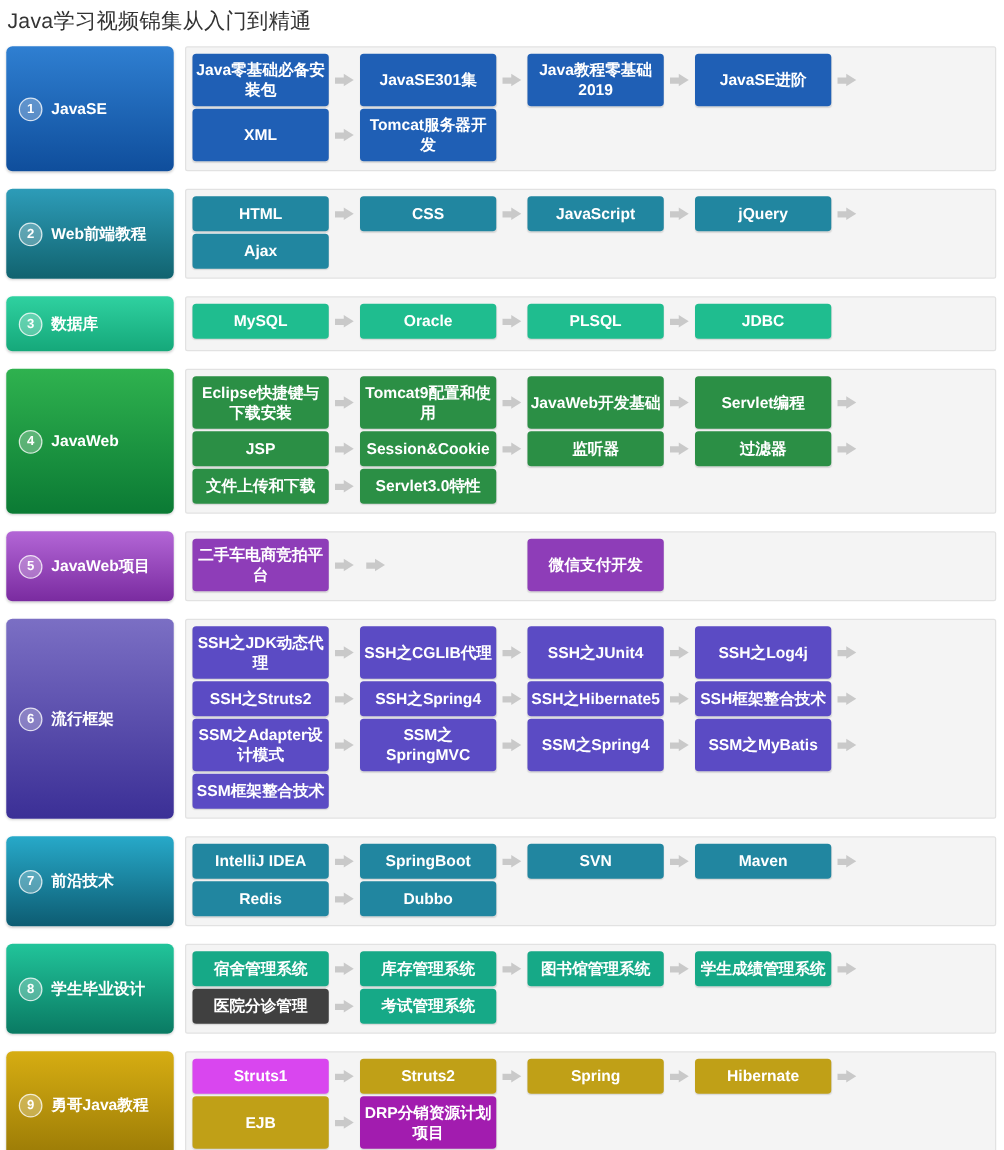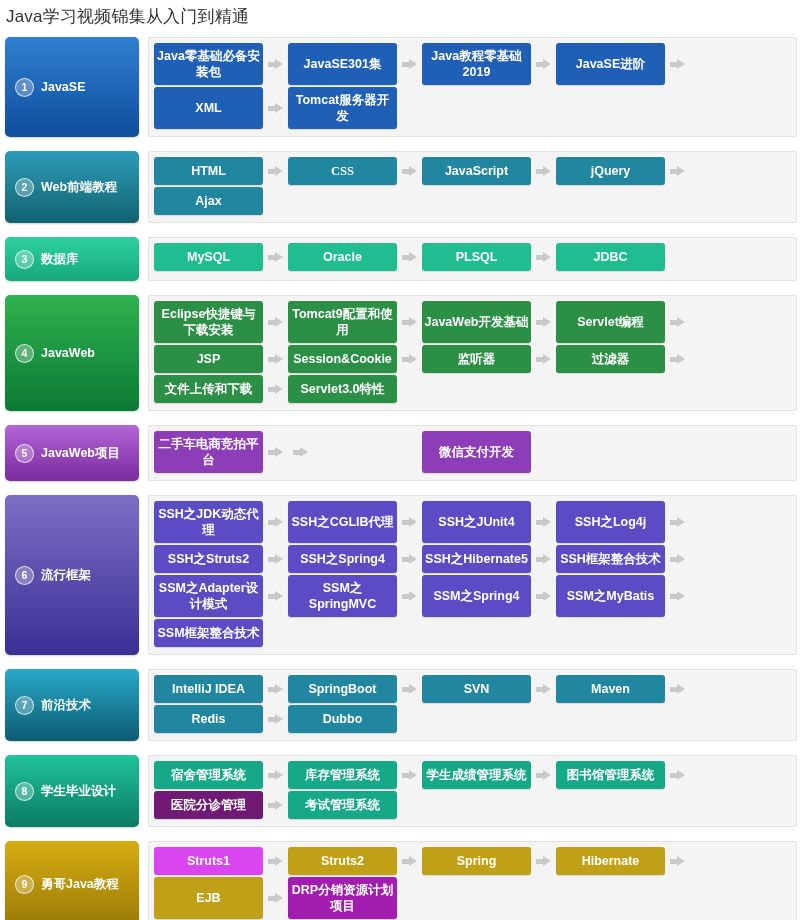--- a/index.html
+++ b/index.html
@@ -190,21 +190,21 @@
         <span class="cat-label">Web前端教程</span>
       </div>
       <div class="panel">
         <div class="cell">
           <div class="node" style="background: rgb(33, 134, 160);">HTML</div>
           <div class="arrow">
             <span class="arrow-glyph"></span>
           </div>
         </div>
         <div class="cell">
-          <div class="node" style="background: rgb(33, 134, 160); font-family: Liberation Serif, serif;">CSS</div>
+          <div class="node" style="background: rgb(33, 134, 160);">CSS</div>
           <div class="arrow">
             <span class="arrow-glyph"></span>
           </div>
         </div>
         <div class="cell">
           <div class="node wrap" style="background: rgb(33, 134, 160);">JavaScript</div>
           <div class="arrow">
             <span class="arrow-glyph"></span>
           </div>
         </div>
@@ -489,33 +489,33 @@
             <span class="arrow-glyph"></span>
           </div>
         </div>
         <div class="cell">
           <div class="node" style="background: rgb(22, 169, 135);">库存管理系统</div>
           <div class="arrow">
             <span class="arrow-glyph"></span>
           </div>
         </div>
         <div class="cell">
+          <div class="node" style="background: rgb(22, 169, 135);">图书馆管理系统</div>
+          <div class="arrow">
+            <span class="arrow-glyph"></span>
+          </div>
+        </div>
+        <div class="cell">
           <div class="node" style="background: rgb(22, 169, 135);">学生成绩管理系统</div>
           <div class="arrow">
             <span class="arrow-glyph"></span>
           </div>
         </div>
         <div class="cell">
-          <div class="node" style="background: rgb(22, 169, 135);">图书馆管理系统</div>
-          <div class="arrow">
-            <span class="arrow-glyph"></span>
-          </div>
-        </div>
-        <div class="cell">
-          <div class="node" style="background: #701a75;">医院分诊管理</div>
+          <div class="node" style="background: #404040;">医院分诊管理</div>
           <div class="arrow">
             <span class="arrow-glyph"></span>
           </div>
         </div>
         <div class="cell">
           <div class="node" style="background: rgb(22, 169, 135);">考试管理系统</div>
           <div class="arrow blank">
             <span class="arrow-glyph"></span>
           </div>
         </div>

